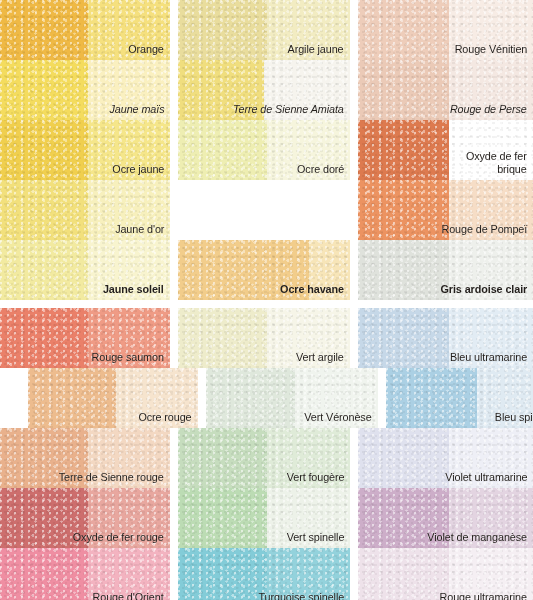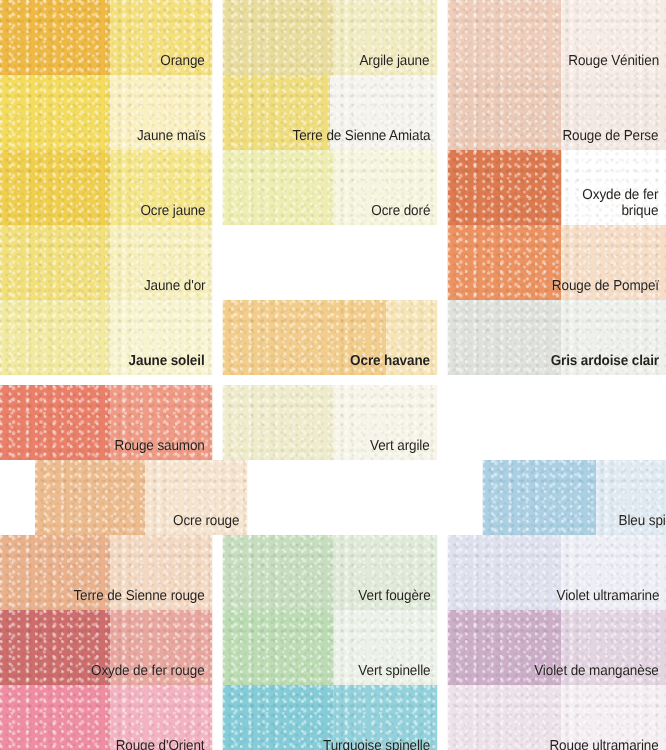--- a/index.html
+++ b/index.html
@@ -73,21 +73,21 @@
           <div class="grain"></div>
           <div class="label">Argile jaune</div>
         </div>
         <div class="cell c2" title="Rouge Vénitien">
           <div class="tone-dark" style="background: rgb(238, 205, 186); width: 52%;"></div>
           <div class="tone-light" style="background: rgb(247, 236, 229); width: 48%;"></div>
           <div class="grain"></div>
           <div class="label">Rouge Vénitien</div>
         </div>
       </div>
-      <div class="row" style="top: 60px;">
+      <div class="row" style="top: 60px; font-style: italic;">
         <div class="cell c0" title="Jaune maïs">
           <div class="tone-dark" style="background: rgb(244, 220, 94); width: 52%;"></div>
           <div class="tone-light" style="background: rgb(250, 240, 192); width: 48%;"></div>
           <div class="grain"></div>
           <div class="label">Jaune maïs</div>
         </div>
         <div class="cell c1" title="Terre de Sienne Amiata">
           <div class="tone-dark" style="background: rgb(240, 222, 126); width: 50%;"></div>
           <div class="tone-light" style="background: rgb(246, 244, 238); width: 50%;"></div>
           <div class="grain"></div>
@@ -163,28 +163,40 @@
           <div class="tone-light" style="background: rgb(239, 155, 133); width: 48%;"></div>
           <div class="grain"></div>
           <div class="label">Rouge saumon</div>
         </div>
         <div class="cell c1" title="Vert argile">
           <div class="tone-dark" style="background: rgb(238, 236, 203); width: 52%;"></div>
           <div class="tone-light" style="background: rgb(246, 245, 232); width: 48%;"></div>
           <div class="grain"></div>
           <div class="label">Vert argile</div>
         </div>
+        <div class="cell c2" title="Bleu ultramarine">
+          <div class="tone-dark" style="background: rgb(198, 216, 232); width: 52%;"></div>
+          <div class="tone-light" style="background: rgb(226, 236, 244); width: 48%;"></div>
+          <div class="grain"></div>
+          <div class="label">Bleu ultramarine</div>
+        </div>
       </div>
       <div class="row" style="top: 60px; margin-left: 28px;">
         <div class="cell c0" title="Ocre rouge">
           <div class="tone-dark" style="background: rgb(237, 188, 142); width: 52%;"></div>
           <div class="tone-light" style="background: rgb(246, 228, 206); width: 48%;"></div>
           <div class="grain"></div>
           <div class="label">Ocre rouge</div>
         </div>
+        <div class="cell c1" title="Vert Véronèse">
+          <div class="tone-dark" style="background: rgb(223, 232, 220); width: 52%;"></div>
+          <div class="tone-light" style="background: rgb(240, 244, 238); width: 48%;"></div>
+          <div class="grain"></div>
+          <div class="label">Vert Véronèse</div>
+        </div>
         <div class="cell c2" title="Bleu spinelle">
           <div class="tone-dark" style="background: rgb(171, 208, 228); width: 52%;"></div>
           <div class="tone-light" style="background: rgb(223, 234, 242); width: 48%;"></div>
           <div class="grain"></div>
           <div class="label">Bleu spinelle</div>
         </div>
       </div>
       <div class="row" style="top: 120px;">
         <div class="cell c0" title="Terre de Sienne rouge">
           <div class="tone-dark" style="background: rgb(233, 177, 140); width: 52%;"></div>

